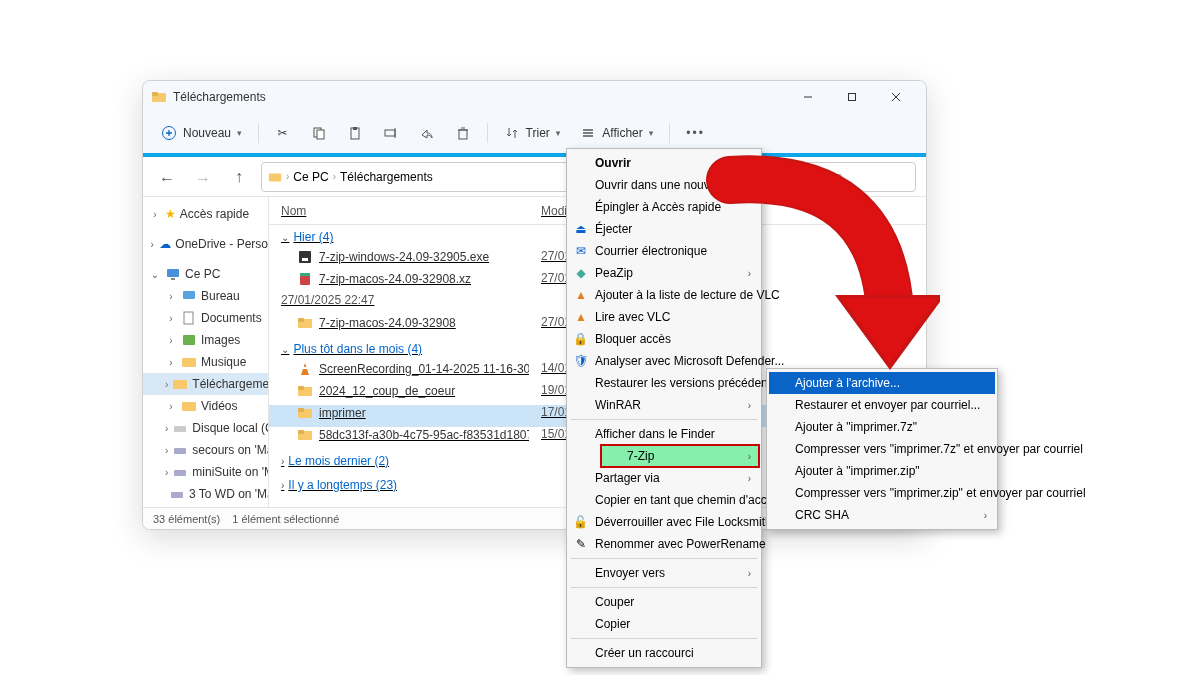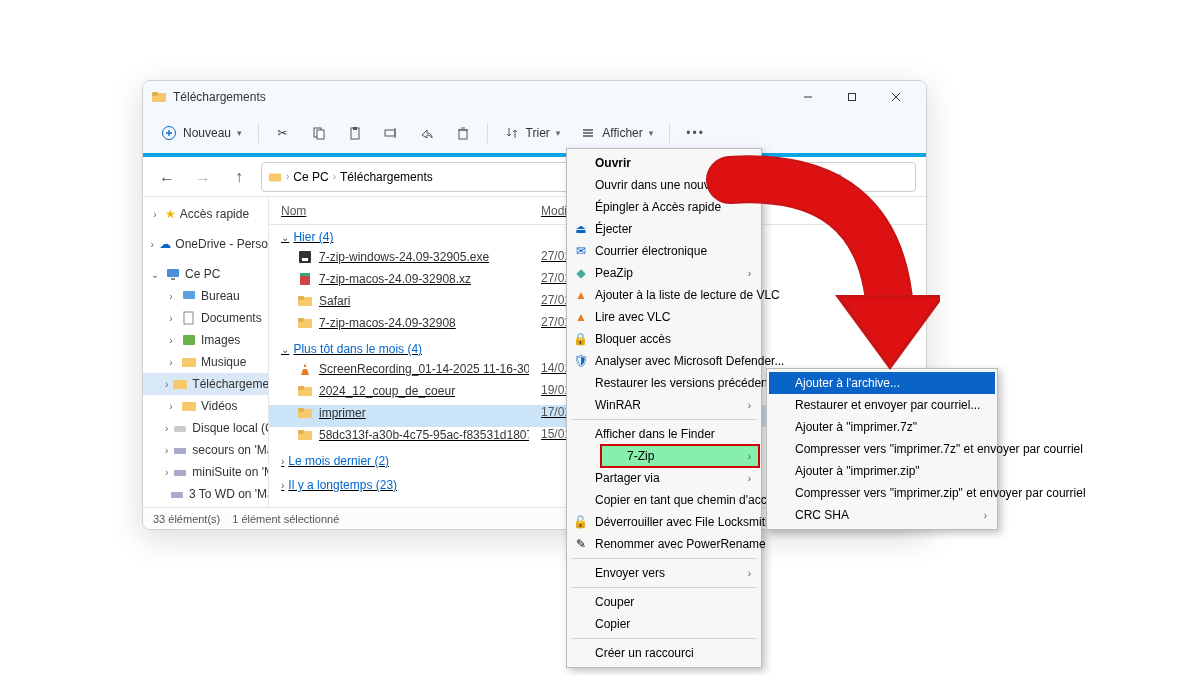--- a/index.html
+++ b/index.html
@@ -317,27 +317,20 @@
             <div class="fname">
               <svg class="file-icon" viewBox="0 0 16 16">
                 <rect x="3" y="2" width="10" height="12" fill="#c44" rx="1"></rect>
                 <rect x="3" y="2" width="10" height="3" fill="#3a7"></rect>
               </svg>
               <span>7-zip-macos-24.09-32908.xz</span>
             </div>
             <div class="fdate">27/01/2025 22:29</div>
           </div>
           <div class="file-row">
-            <div class="fname">
-              <svg class="file-icon" viewBox="0 0 16 16">
-                <rect x="1" y="4" width="14" height="9" rx="1" fill="#f8c96a"></rect>
-                <rect x="1" y="3" width="6" height="4" rx="1" fill="#e3b050"></rect>
-              </svg>
-              <span>Safari</span>
-            </div>
             <div class="fdate">27/01/2025 22:47</div>
           </div>
           <div class="file-row">
             <div class="fname">
               <svg class="file-icon" viewBox="0 0 16 16">
                 <rect x="1" y="4" width="14" height="9" rx="1" fill="#f8c96a"></rect>
                 <rect x="1" y="3" width="6" height="4" rx="1" fill="#e3b050"></rect>
               </svg>
               <span>7-zip-macos-24.09-32908</span>
             </div>

